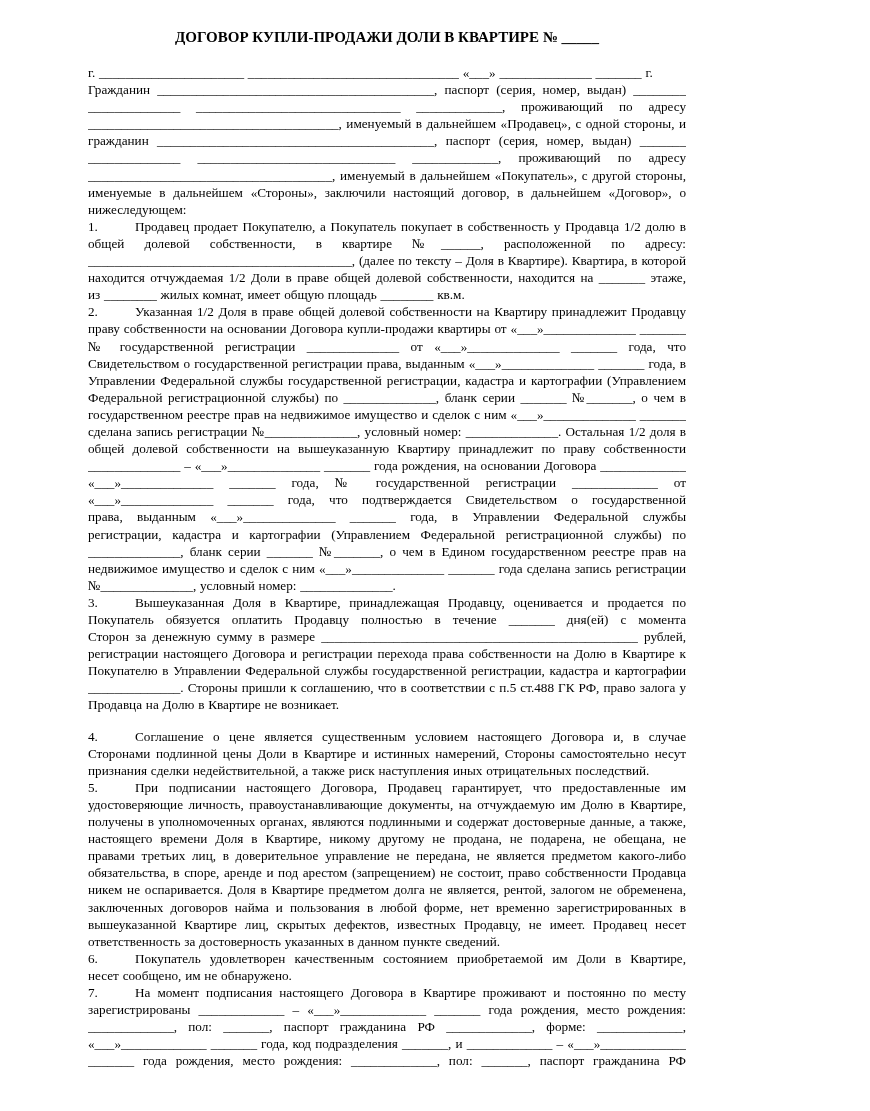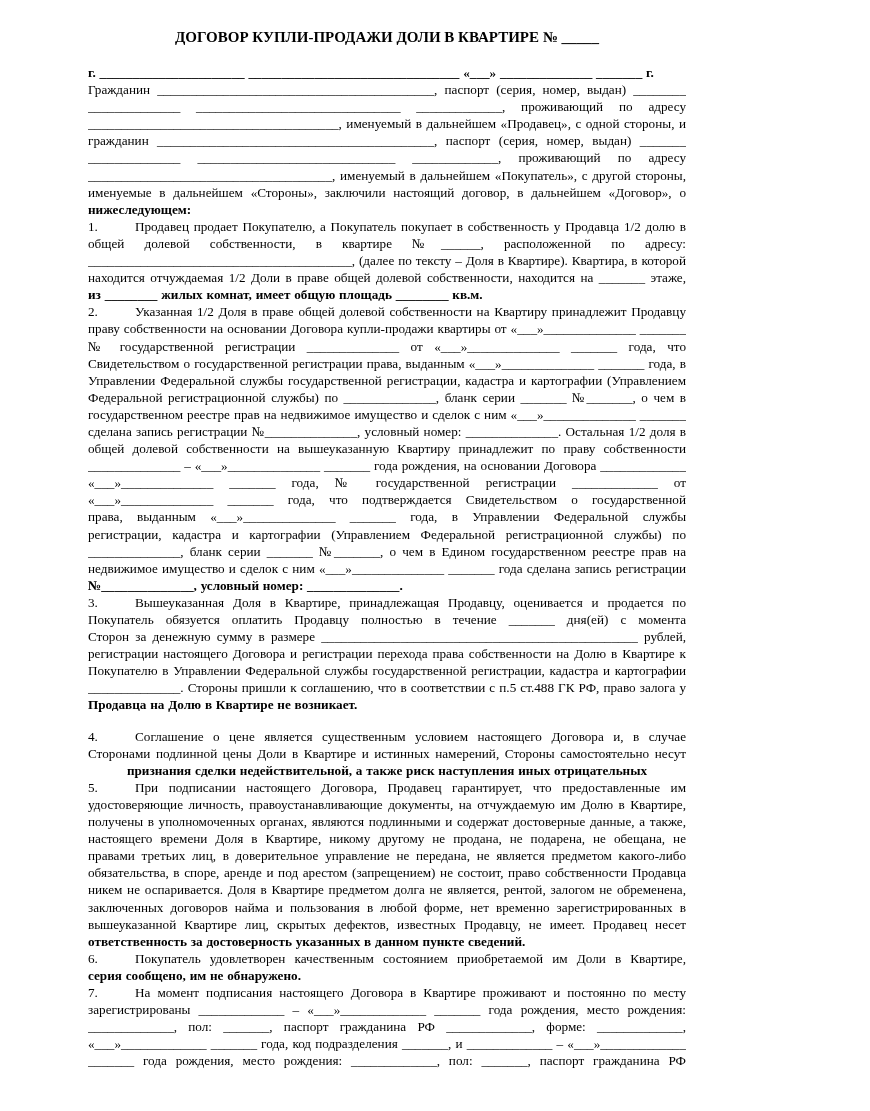--- a/index.html
+++ b/index.html
@@ -30,21 +30,20 @@
     height: 17.1px;
     overflow: hidden;
     text-align: justify;
     text-align-last: justify;
     word-spacing: 0.5px;
     color: #000000;
   }
   .line.left {
     text-align: center;
     text-align-last: left;
-    font-weight: bold;
   }
   .pnum {
     display: inline-block;
     width: 47px;
     text-align: left;
   }
 </style>
 </head>
 <body>
 
@@ -109,21 +108,21 @@
         <div class="line">настоящего времени Доля в Квартире, никому другому не продана, не подарена, не обещана, не обременена</div>
         <div class="line">правами третьих лиц, в доверительное управление не передана, не является предметом какого-либо</div>
         <div class="line">обязательства, в споре, аренде и под арестом (запрещением) не состоит, право собственности Продавца на нее</div>
         <div class="line">никем не оспаривается. Доля в Квартире предметом долга не является, рентой, залогом не обременена, нет</div>
         <div class="line">заключенных договоров найма и пользования в любой форме, нет временно зарегистрированных в</div>
         <div class="line">вышеуказанной Квартире лиц, скрытых дефектов, известных Продавцу, не имеет. Продавец несет</div>
         <div class="line left">ответственность за достоверность указанных в данном пункте сведений.</div>
       </div>
       <div class="para">
         <div class="line"><span class="pnum">6.</span>Покупатель удовлетворен качественным состоянием приобретаемой им Доли в Квартире, осмотрел</div>
-        <div class="line left">серия сообщено, им не обнаружено.</div>
+        <div class="line left">несет сообщено, им не обнаружено.</div>
       </div>
       <div class="para">
         <div class="line"><span class="pnum">7.</span>На момент подписания настоящего Договора в Квартире проживают и постоянно по месту жительства</div>
         <div class="line">зарегистрированы _____________ – «___»_____________ _______ года рождения, место рождения:</div>
         <div class="line">_____________, пол: _______, паспорт гражданина РФ _____________, форме: _____________,</div>
         <div class="line">«___»_____________ _______ года, код подразделения _______, и _____________ – «___»_____________</div>
         <div class="line">_______ года рождения, место рождения: _____________, пол: _______, паспорт гражданина РФ</div>
       </div>
     </div>
 </div>

